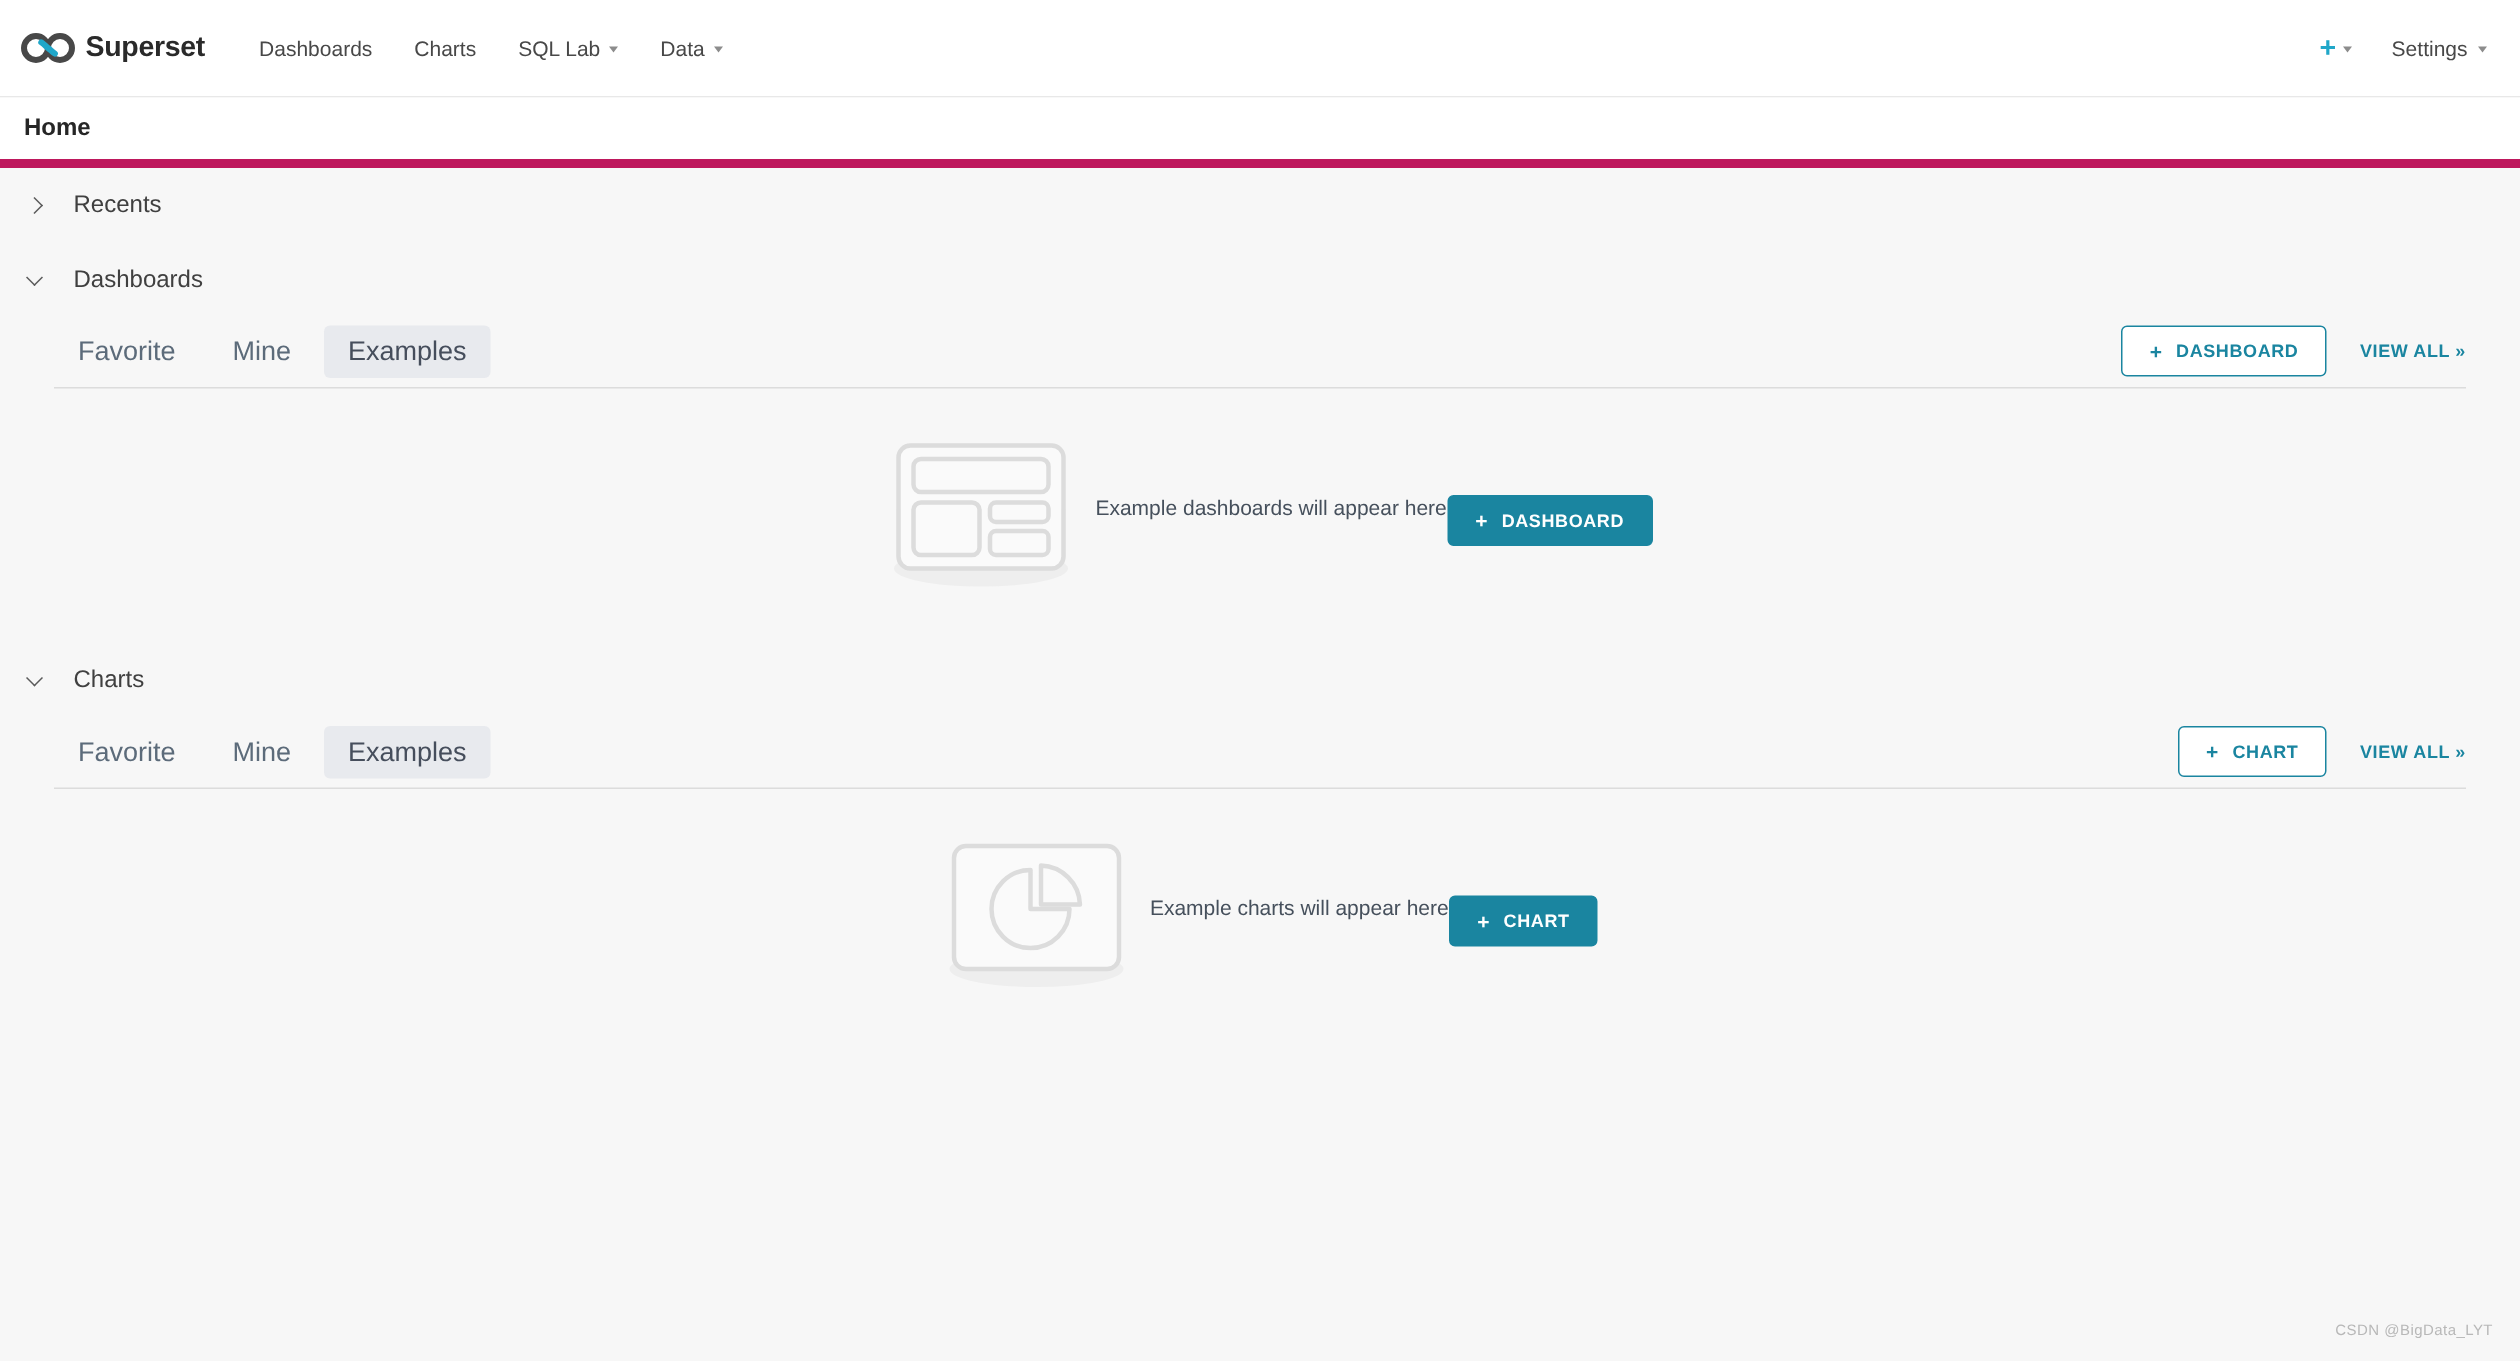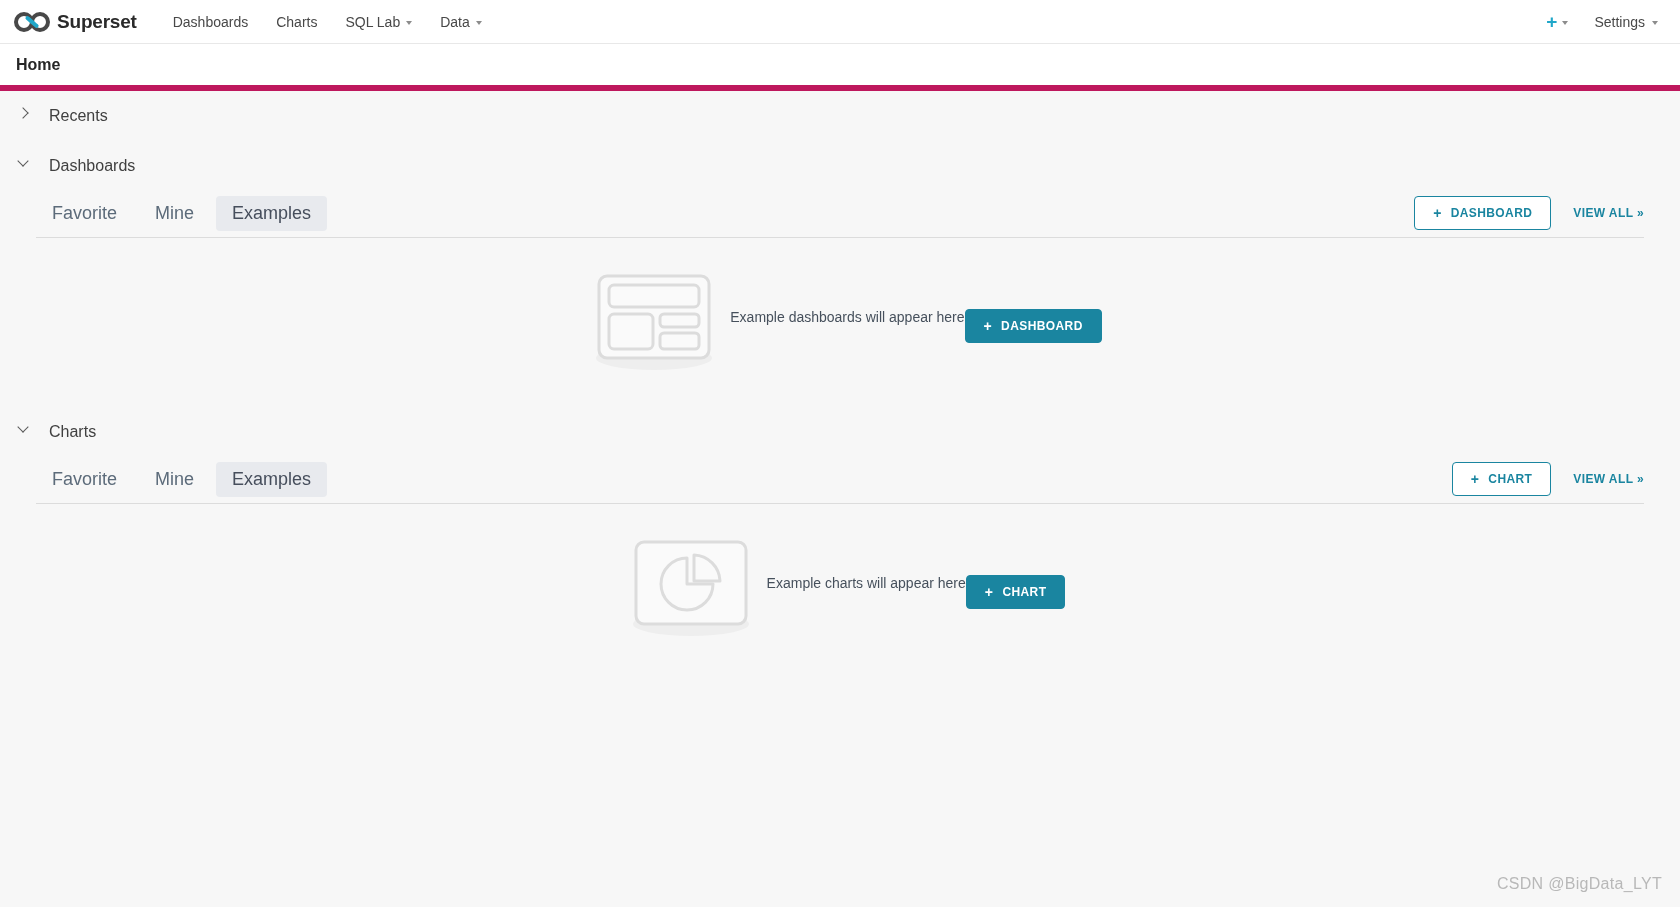--- a/index.html
+++ b/index.html
@@ -10,21 +10,21 @@
   }
   body {
     font-family: "Liberation Sans", sans-serif;
     background: #f7f7f7;
     color: #323232;
     -webkit-font-smoothing: antialiased;
   }
 
   
   .navbar {
-    height: 44px;
+    height: 65px;
     background: #ffffff;
     border-bottom: 1px solid #e8e8e8;
     display: flex;
     align-items: center;
     padding: 0 22px 0 14px;
   }
   .brand {
     display: flex;
     align-items: center;
     gap: 7px;
@@ -97,21 +97,21 @@
     font-size: 16px;
     font-weight: bold;
     color: #262626;
   }
 
   
   .content { padding: 0; }
 
   .collapse-header {
     display: flex;
-    align-items: flex-start;
+    align-items: center;
     gap: 18px;
     padding: 16px 0 16px 18px;
     cursor: pointer;
   }
   .chev {
     width: 13px;
     height: 13px;
     position: relative;
     flex: 0 0 auto;
   }
@@ -214,21 +214,21 @@
   .empty-text {
     font-size: 14px;
     color: #46505c;
     margin-bottom: 18px;
   }
 
   .watermark {
     position: absolute;
     right: 18px;
     bottom: 14px;
-    font-size: 16px;
+    font-size: 10px;
     color: #b8b8b8;
     letter-spacing: 0.3px;
   }
 </style>
 </head>
 <body>
 
 <div class="navbar">
 
   <div class="brand">

